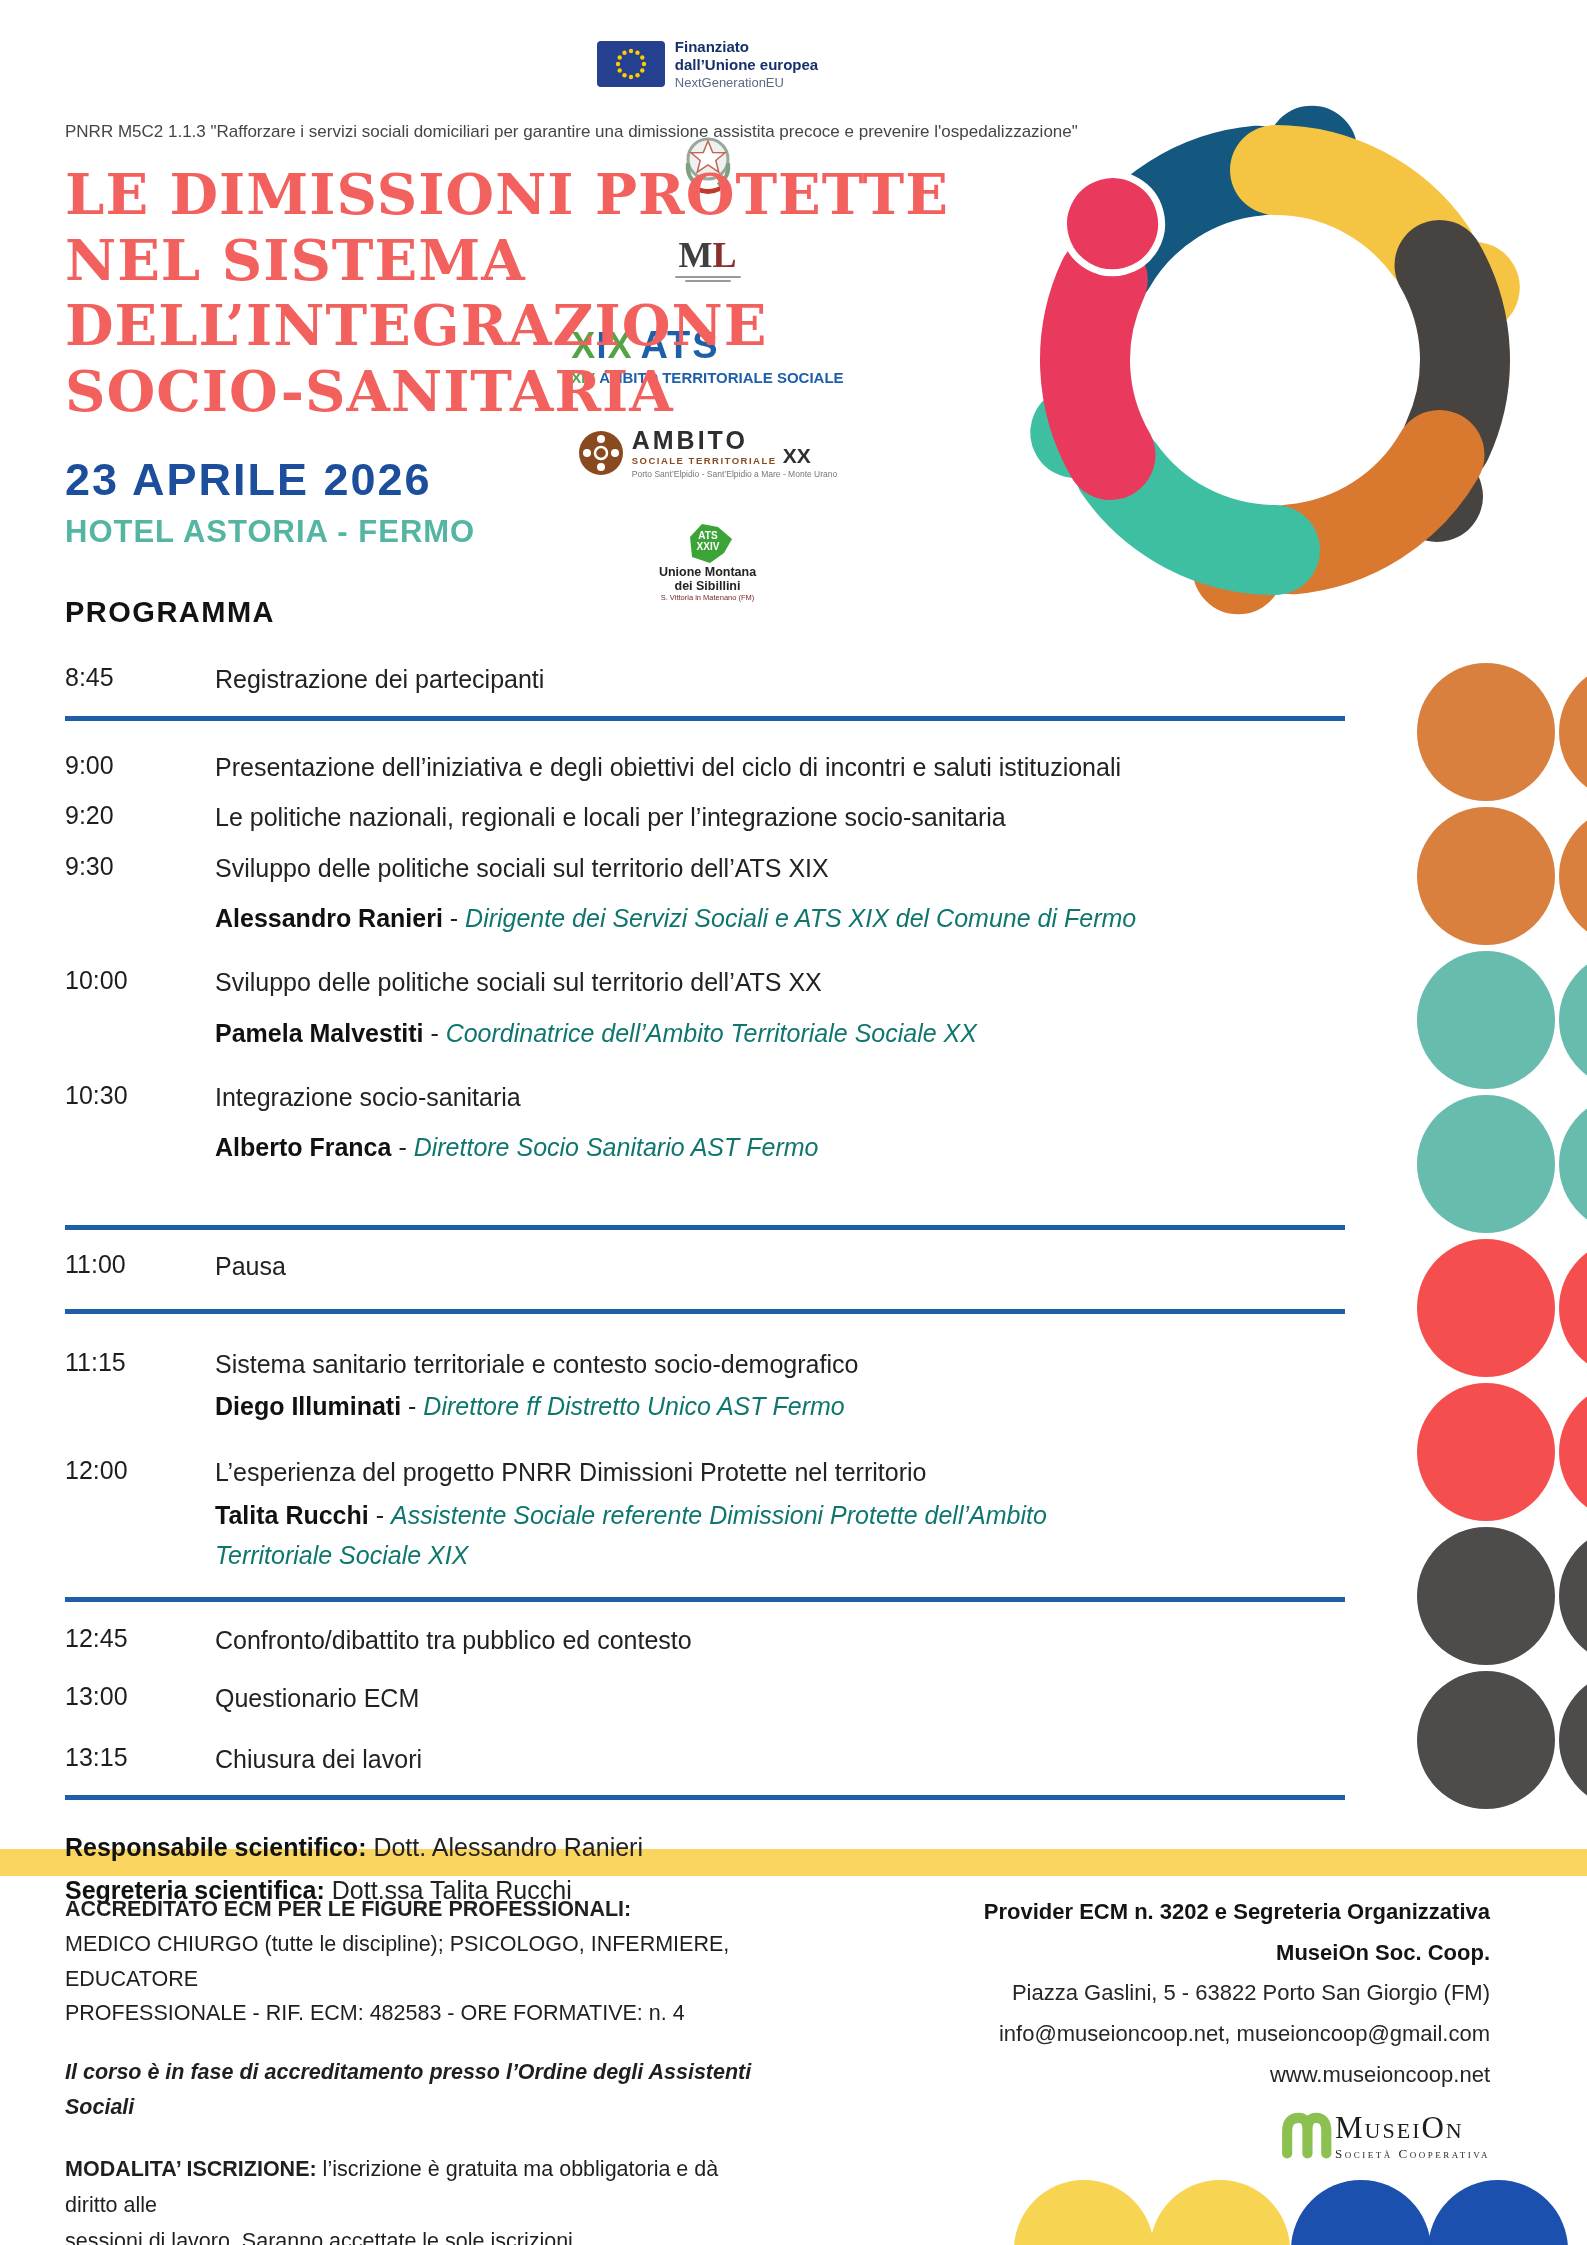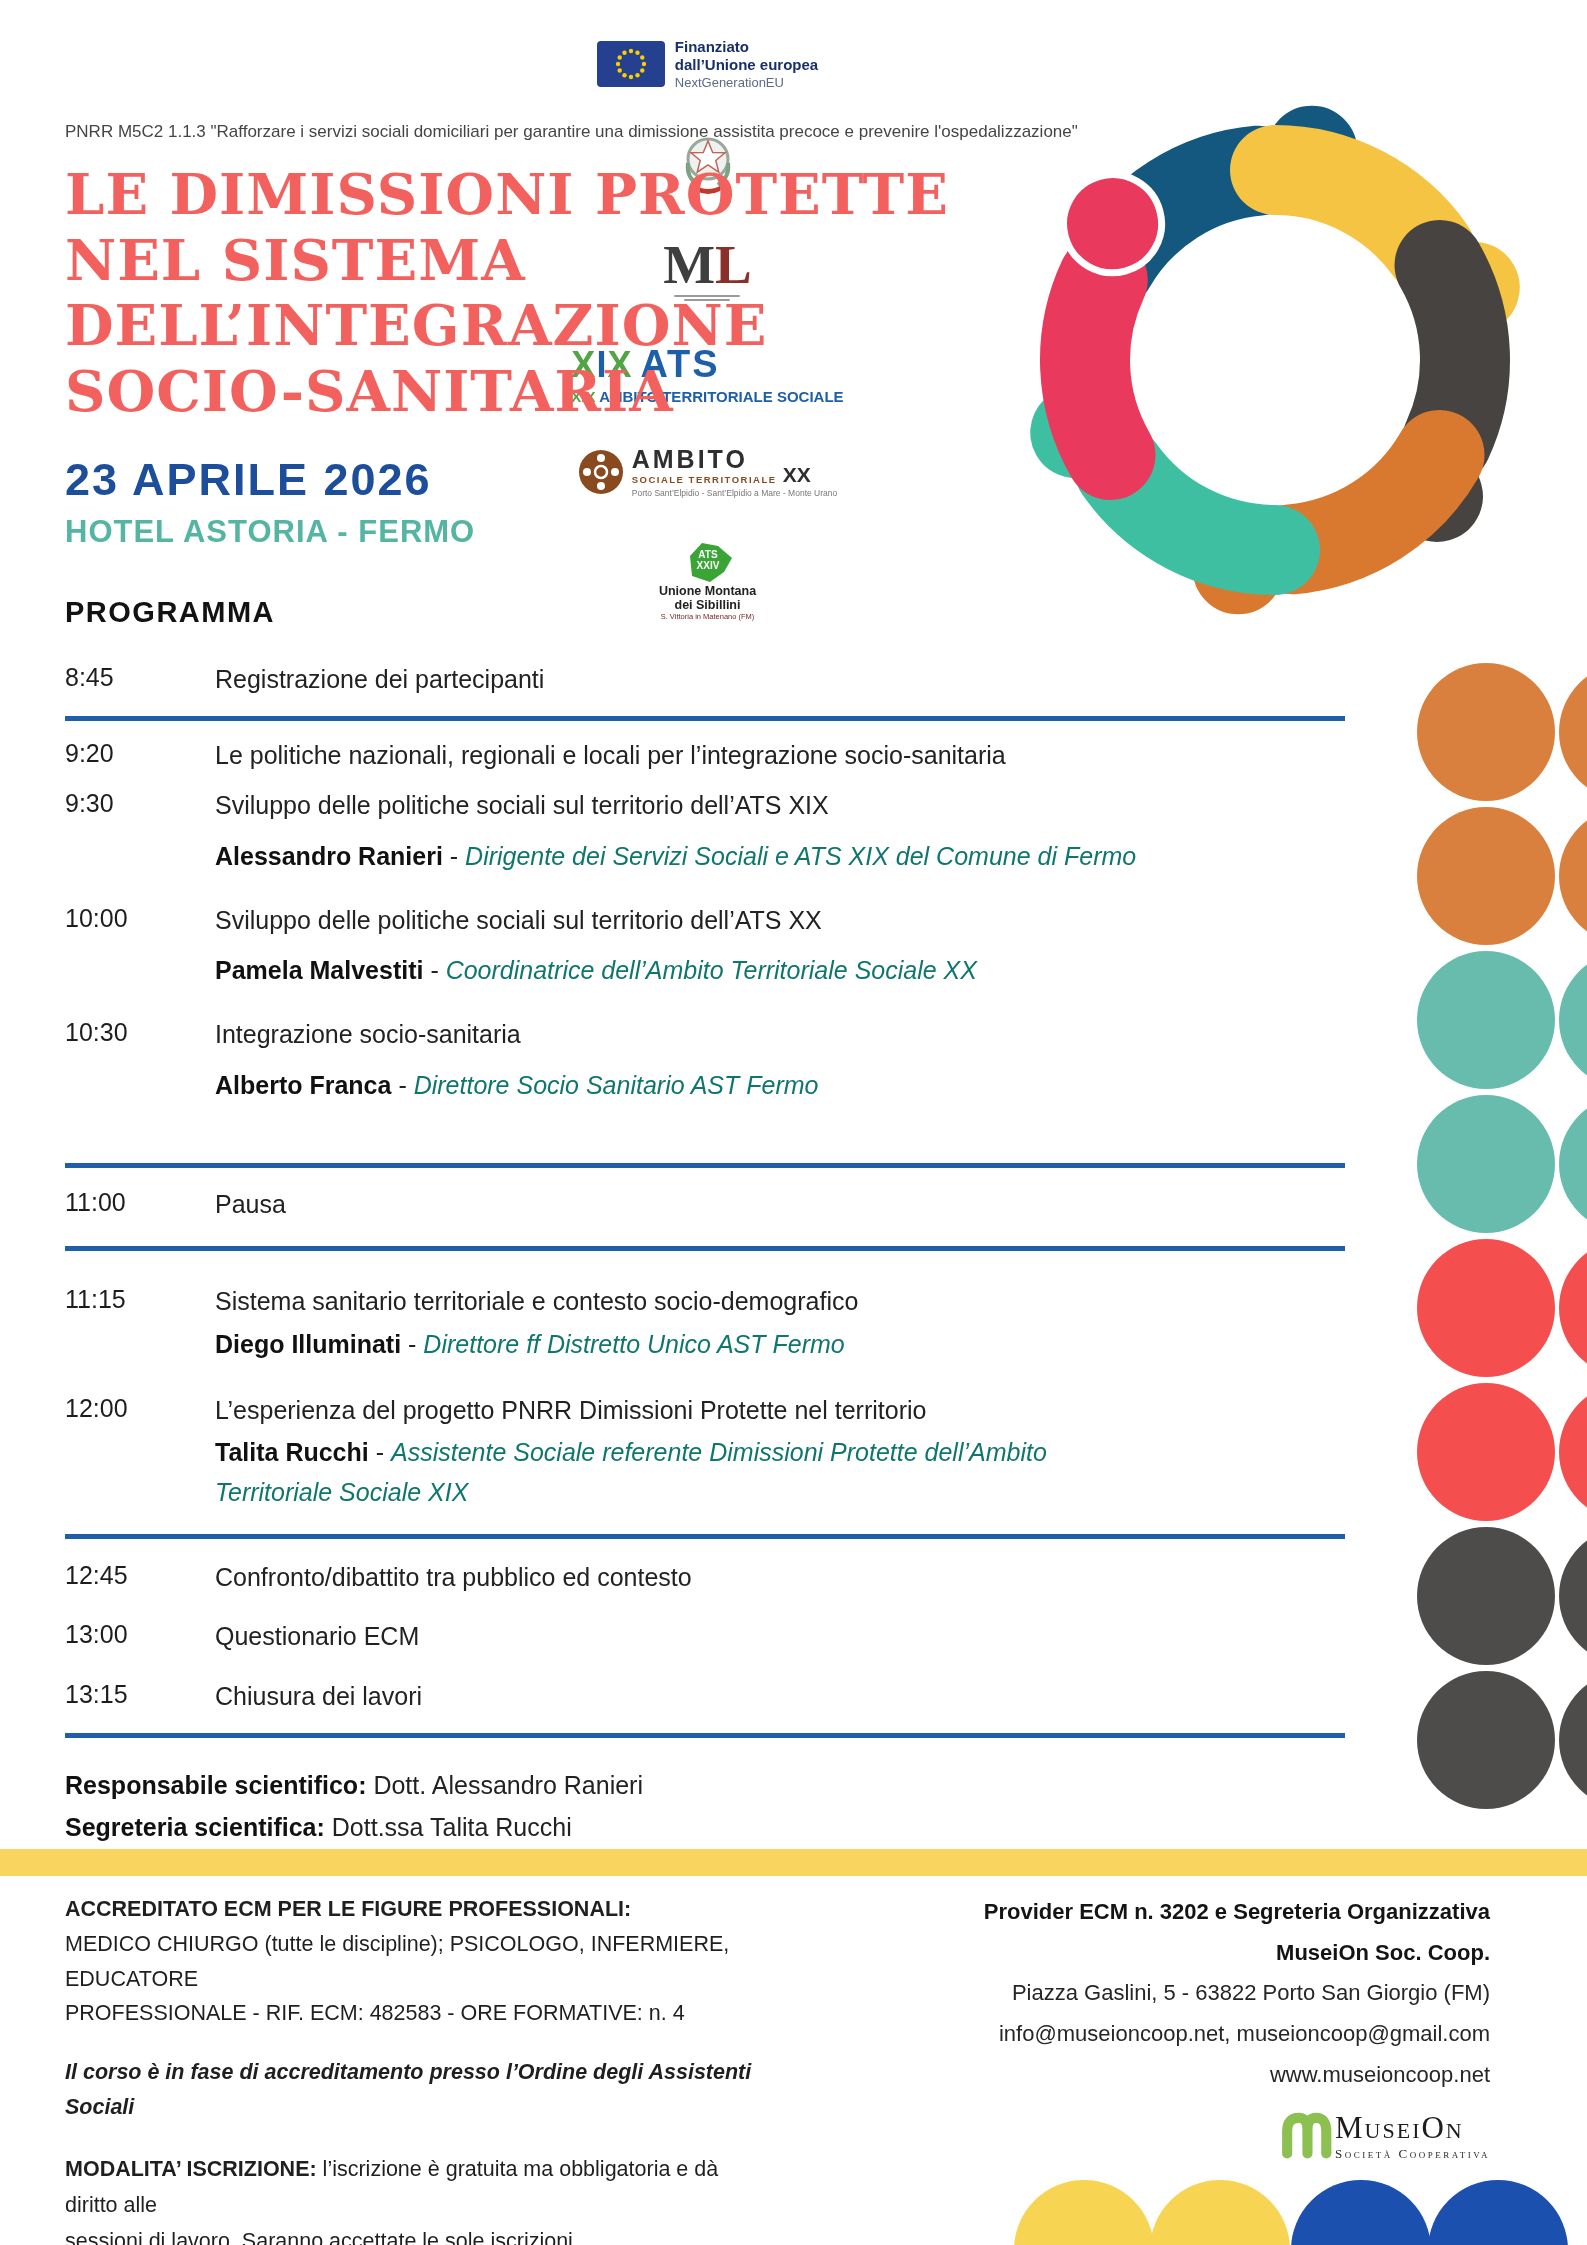--- a/index.html
+++ b/index.html
@@ -7,21 +7,21 @@
         font-family:"Liberation Sans",sans-serif;color:#222;}
   .content{position:absolute;left:65px;top:38px;width:1285px;}
 
   
   .logos{display:flex;align-items:center;gap:42px;height:74px;flex-direction:column;}
   .logo-item{display:flex;align-items:center;gap:10px;}
   .eu-text{display:flex;flex-direction:column;line-height:1.18;}
   .eu-text .b{font-weight:bold;font-size:15px;color:#17306b;}
   .eu-text .n{font-size:13px;color:#5a6b85;margin-top:2px;}
   .ml-wrap{display:flex;flex-direction:column;align-items:center;}
-  .ml-m{font-family:"Liberation Serif",serif;font-weight:bold;font-size:55px;line-height:1;}
+  .ml-m{font-family:"Liberation Serif",serif;font-weight:bold;font-size:36px;line-height:1;}
   .ml-m .m1{color:#3f3f3f;} .ml-m .l1{color:#8b2f2b;}
   .cap-bars{margin-top:3px;display:flex;flex-direction:column;gap:2px;align-items:center;}
   .cap-bars i{display:block;height:2px;background:#9a9a9a;border-radius:1px;}
   .atsxix{display:flex;flex-direction:column;align-items:flex-start;}
   .atsxix-row{display:flex;align-items:baseline;gap:8px;font-weight:800;}
   .xix{font-size:36px;letter-spacing:1px;}
   .xix .g{color:#52a447;} .xix .bl{color:#1d5fa9;}
   .ats-big{font-size:38px;color:#1d5fa9;letter-spacing:2px;}
   .atsxix-cap{font-size:15px;margin-top:2px;font-weight:bold;}
   .atsxix-cap .g{color:#52a447;} .atsxix-cap .bl{color:#1d5fa9;}
@@ -244,20 +244,26 @@
     <div class="prog-head">PROGRAMMA</div>
 
     <div class="p-row" style="margin-top:34px">
       <span class="p-time">8:45</span>
       <div class="p-body">
           <div class="p-title">Registrazione dei partecipanti</div>
         </div>
     </div>
     <div class="hr" style="margin-top:20px"></div>
 
+    <div class="p-row" style="margin-top:30px">
+      <span class="p-time">9:00</span>
+      <div class="p-body">
+          <div class="p-title">Presentazione dell’iniziativa e degli obiettivi del ciclo di incontri e saluti istituzionali</div>
+        </div>
+    </div>
     <div class="p-row" style="margin-top:18px">
       <span class="p-time">9:20</span>
       <div class="p-body">
           <div class="p-title">Le politiche nazionali, regionali e locali per l’integrazione socio-sanitaria</div>
         </div>
     </div>
     <div class="p-row" style="margin-top:18px">
       <span class="p-time">9:30</span>
       <div class="p-body">
         <div class="p-title">Sviluppo delle politiche sociali sul territorio dell’ATS XIX</div>

